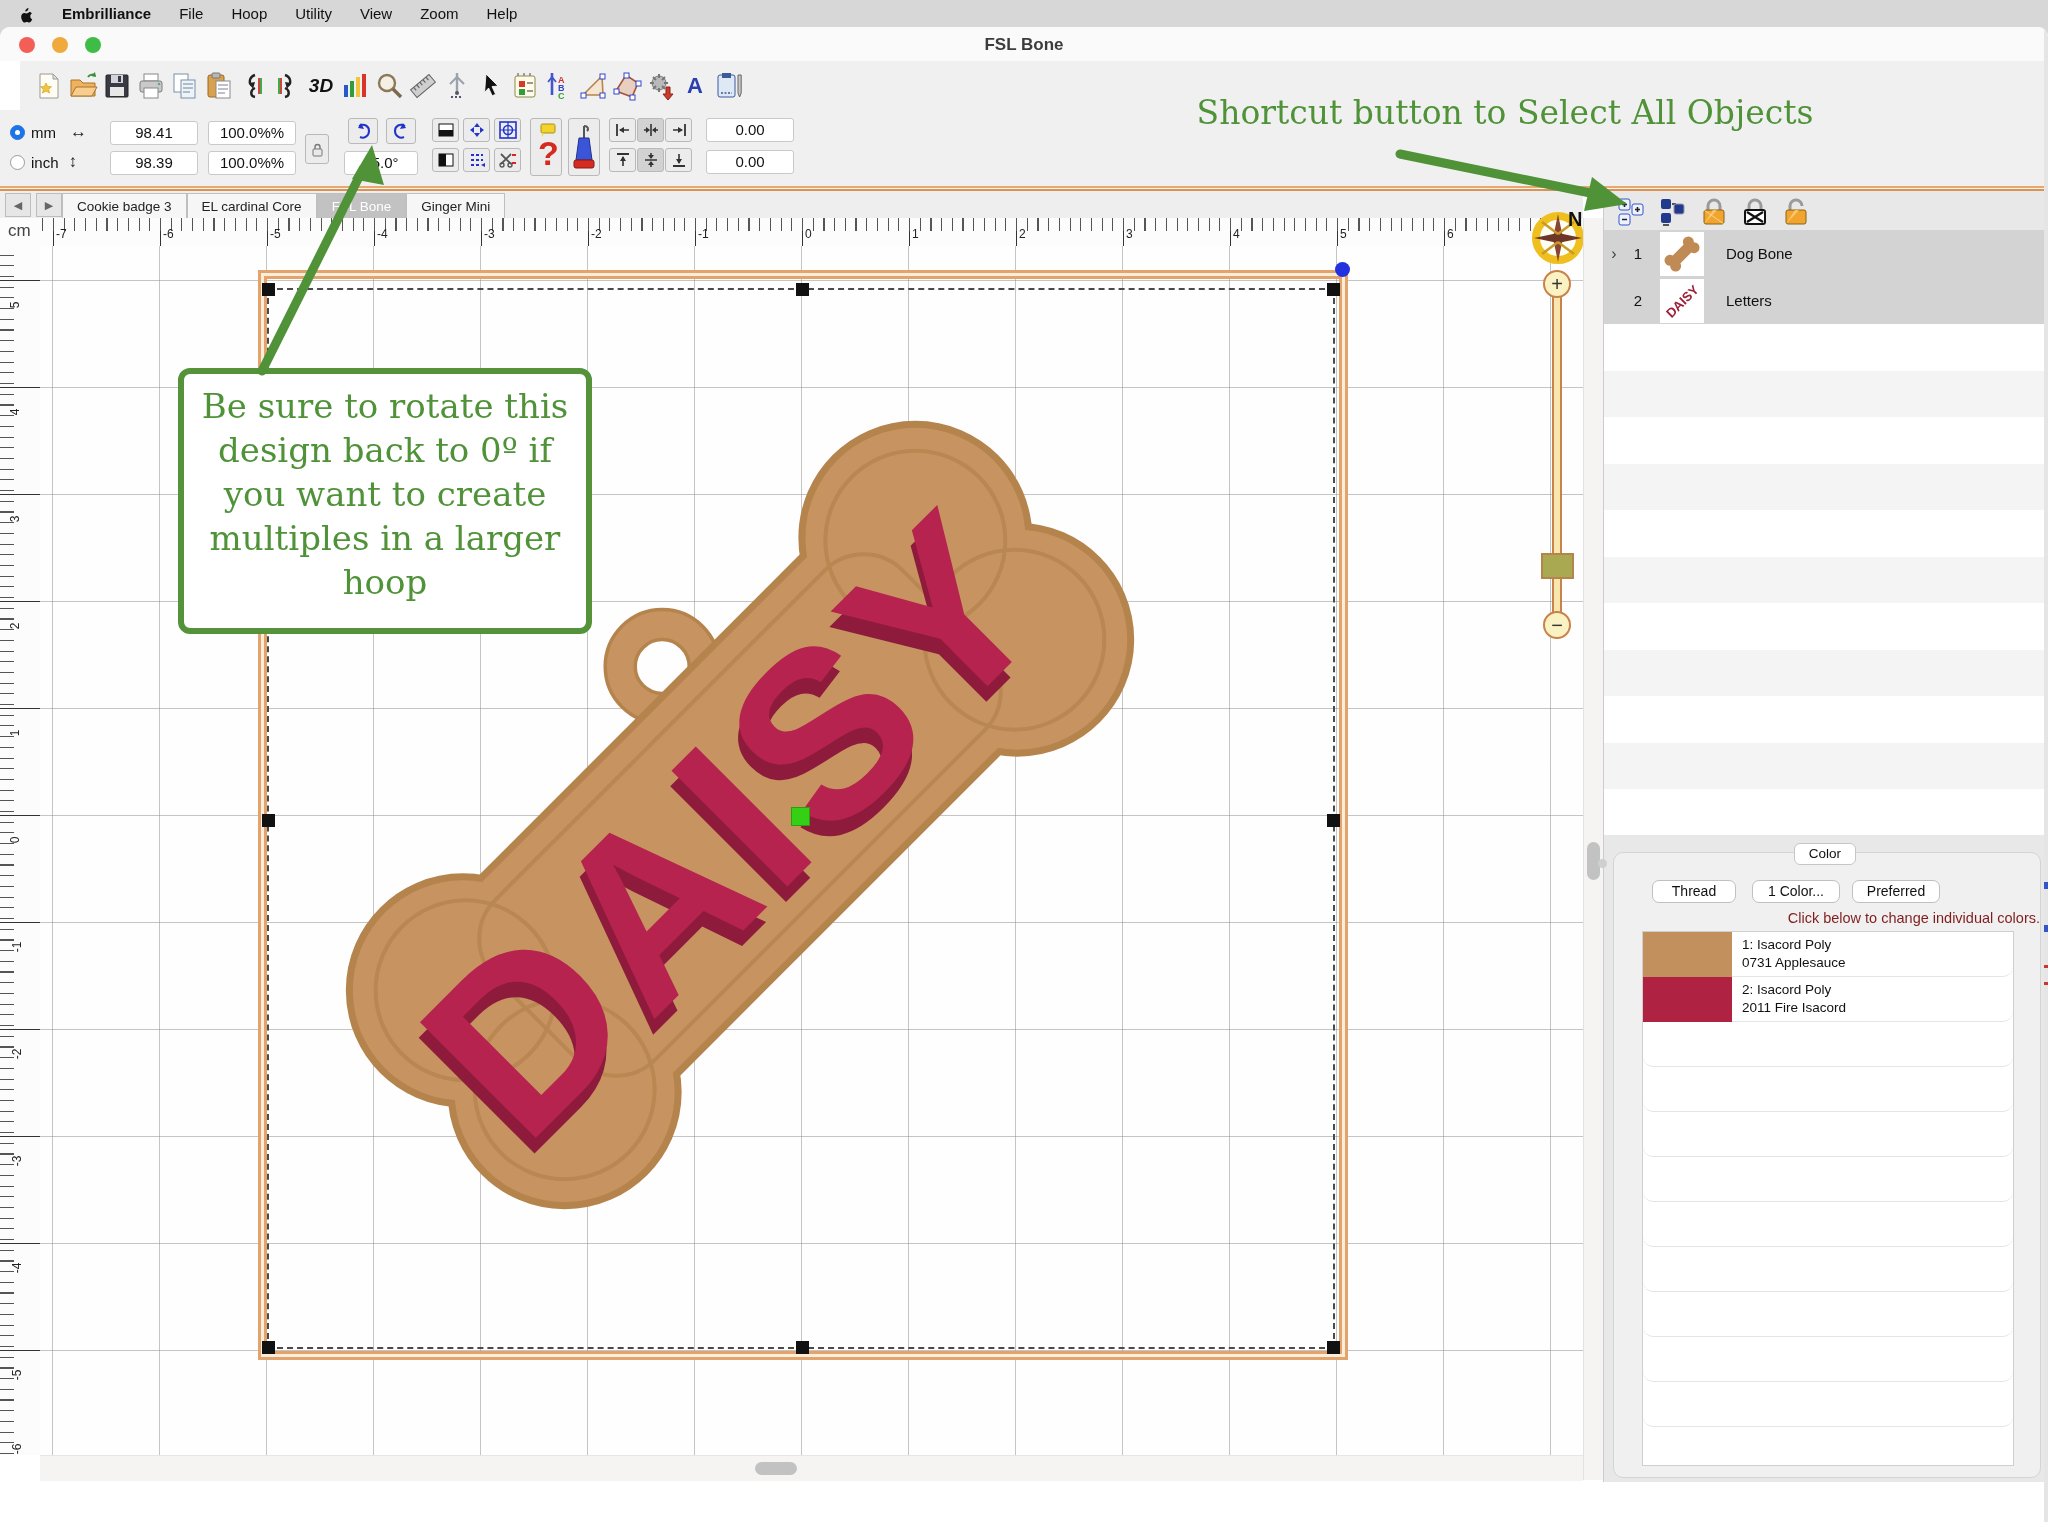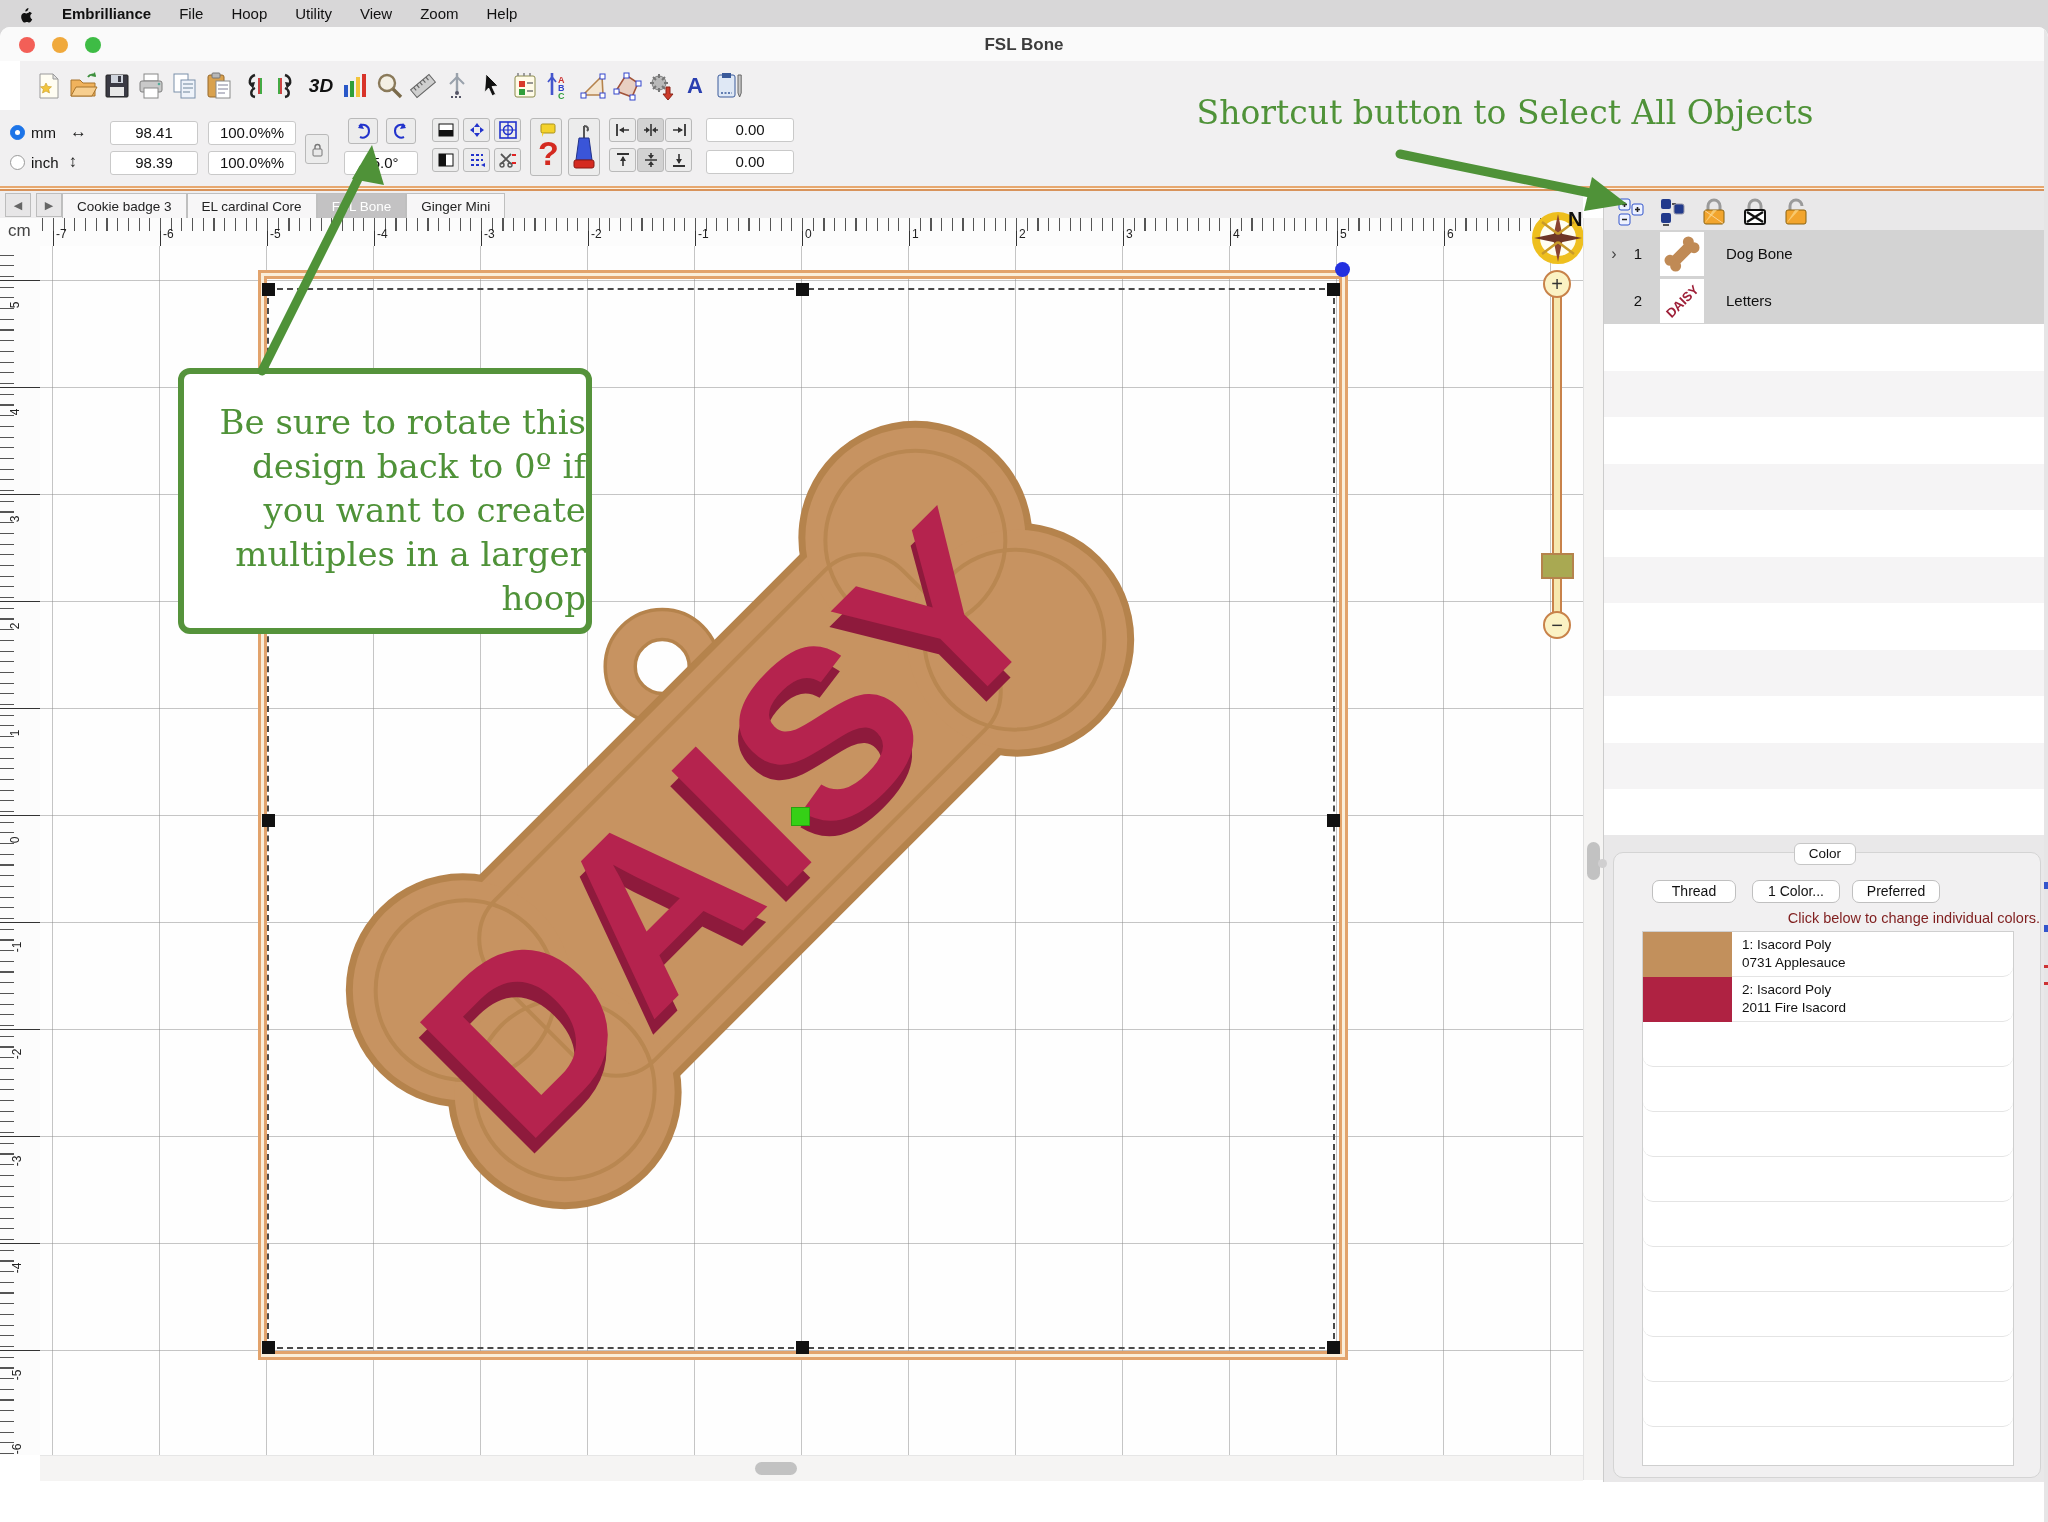--- a/index.html
+++ b/index.html
@@ -144,21 +144,21 @@
   
   #statusbar { position:absolute; top:1455px; left:0; width:100%; height:40px; background:#f0eff0;
                border-top:1px solid #d7d7d7; font-size:16.5px; color:#1c1c1c; }
   #statusbar span { position:absolute; top:10px; white-space:nowrap; }
 
   
   .annot-green { color:#4f9238; font-family:"DejaVu Serif", serif; }
   #shortcut-note { position:absolute; top:66px; left:1165px; width:680px; font-size:33px;
                    text-align:center; }
   #callout { position:absolute; top:341px; left:178px; width:414px; height:266px; background:#fff;
-             border:6px solid #55933b; border-radius:12px; text-align:right; padding-top:26px;
+             border:6px solid #55933b; border-radius:12px; text-align:center; padding-top:10px;
              font-size:34px; line-height:44px; }
   #annot-arrows { position:absolute; top:0; left:0; width:2048px; height:1495px; pointer-events:none; }
 
   svg text { font-family:"Liberation Sans", sans-serif; }
 </style>
 </head>
 <body>
 
 <div id="menubar">
   <span style="display:flex;">

